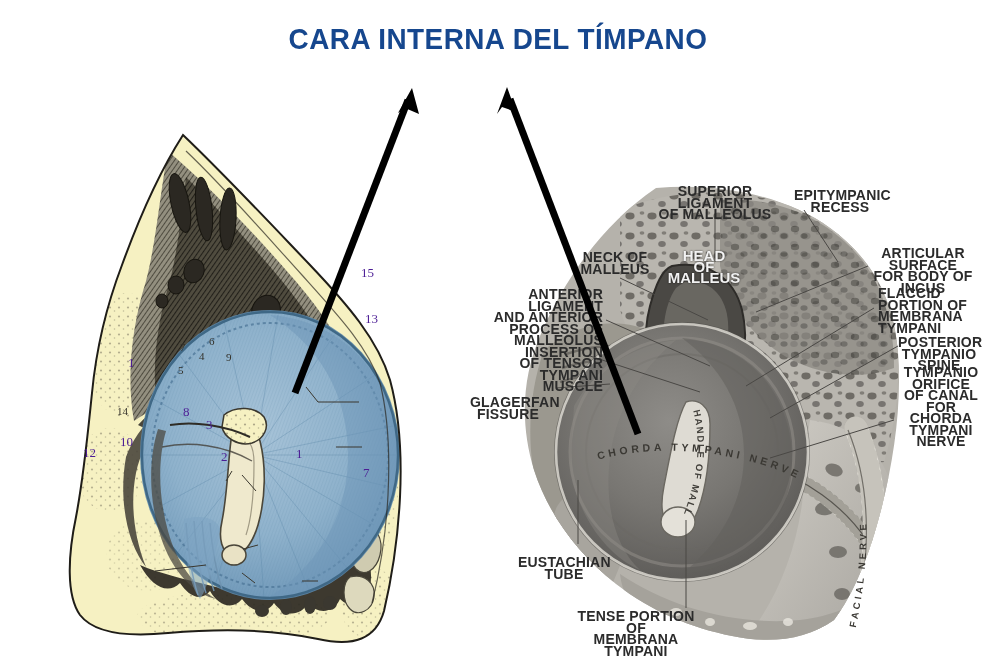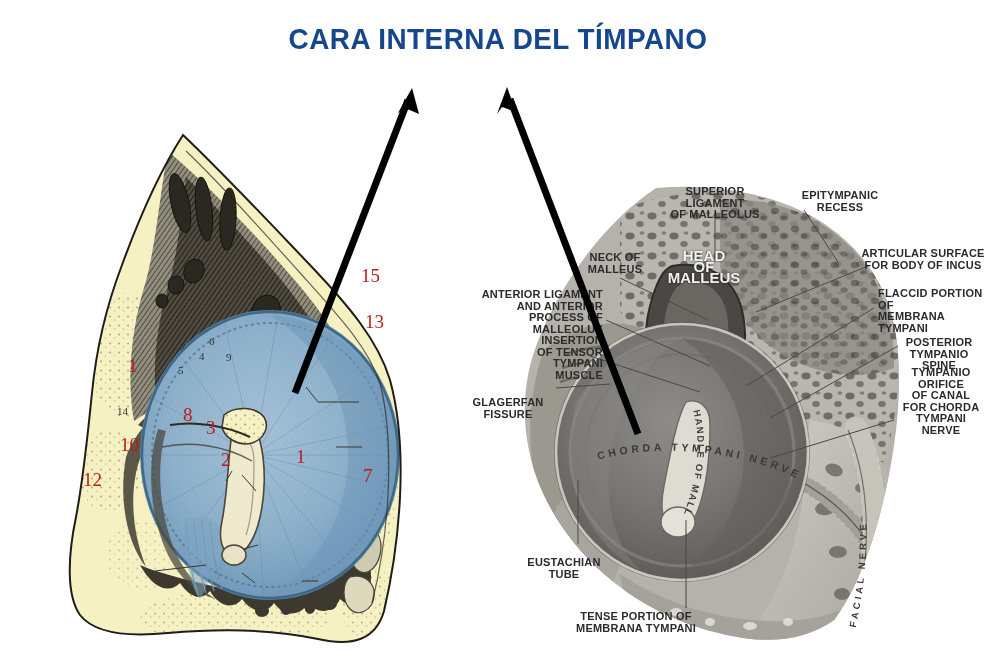--- a/index.html
+++ b/index.html
@@ -26,30 +26,30 @@
   .figpanel{position:absolute;}
   #fig-left{left:18px;top:125px;width:420px;height:520px;}
   #fig-right{left:470px;top:170px;width:520px;height:480px;}
 
   .figsvg{display:block;}
 
   
   .numlabel{
     position:absolute;
     font-family:"Liberation Serif","DejaVu Serif",serif;
-    font-size:19px;color:#b91c1c;line-height:1;
+    font-size:13px;color:#4c1d95;line-height:1;
     white-space:nowrap;
   }
   .numlabel.small{font-size:11px;color:#33312a;}
 
   
   .anlabel{
     position:absolute;
     font-family:"Liberation Sans","DejaVu Sans",sans-serif;
-    font-size:11px;font-weight:bold;color:#2b2b2b;
+    font-size:14px;font-weight:bold;color:#2b2b2b;
     line-height:11.5px;letter-spacing:.2px;
     white-space:pre-line;
   }
   .anlabel.r{text-align:right;}
   .anlabel.l{text-align:left;}
   .anlabel.c{text-align:center;}
 
   .onfig{
     position:absolute;
     font-family:"Liberation Sans","DejaVu Sans",sans-serif;
@@ -258,21 +258,21 @@
     <div class="numlabel" style="left:203px;top:325px;">2</div>
     <div class="numlabel" style="left:188px;top:293px;">3</div>
     <div class="numlabel small" style="left:181px;top:226px;">4</div>
     <div class="numlabel small" style="left:160px;top:240px;">5</div>
     <div class="numlabel small" style="left:191px;top:211px;">6</div>
     <div class="numlabel small" style="left:162px;top:217px;">7</div>
     <div class="numlabel" style="left:165px;top:280px;">8</div>
     <div class="numlabel small" style="left:208px;top:227px;">9</div>
     <div class="numlabel" style="left:102px;top:310px;">10</div>
     <div class="numlabel" style="left:110px;top:231px;">1</div>
-    <div class="numlabel" style="left:65px;top:321px;margin-top:24px;">12</div>
+    <div class="numlabel" style="left:65px;top:321px;">12</div>
     <div class="numlabel" style="left:347px;top:187px;text-align:right;">13</div>
     <div class="numlabel small" style="left:99px;top:269px;margin-top:12px;">14</div>
     <div class="numlabel" style="left:343px;top:141px;">15</div>
     <div class="numlabel" style="left:345px;top:341px;">7</div>
   </div>
 
   <div class="figpanel" id="fig-right">
     <svg class="figsvg" width="520" height="480" viewBox="0 0 520 480" xmlns="http://www.w3.org/2000/svg">
       <defs>
         <radialGradient id="tmgrad" cx="45%" cy="38%" r="62%">

